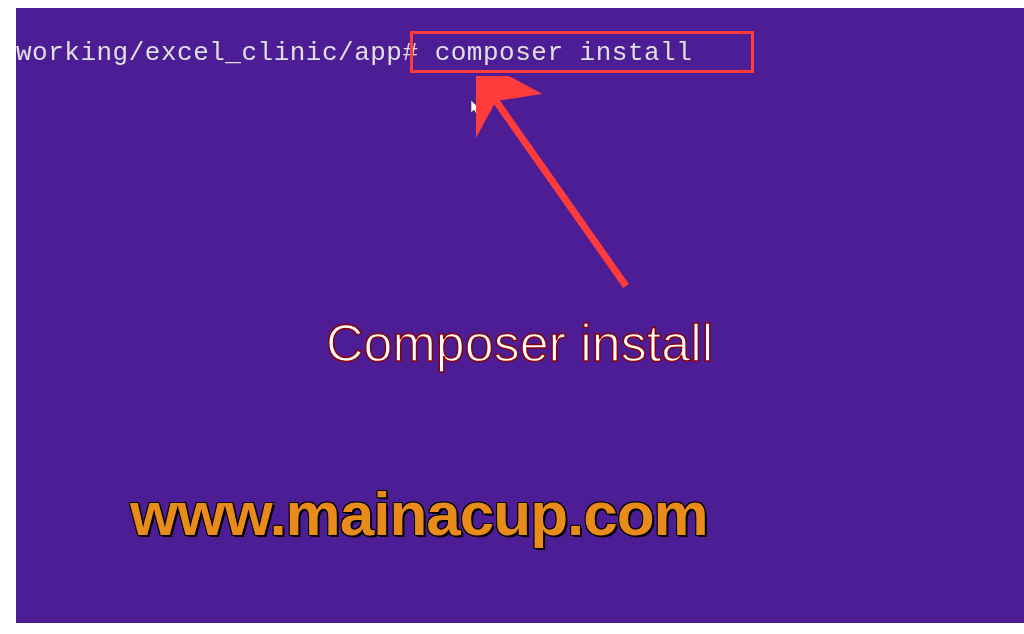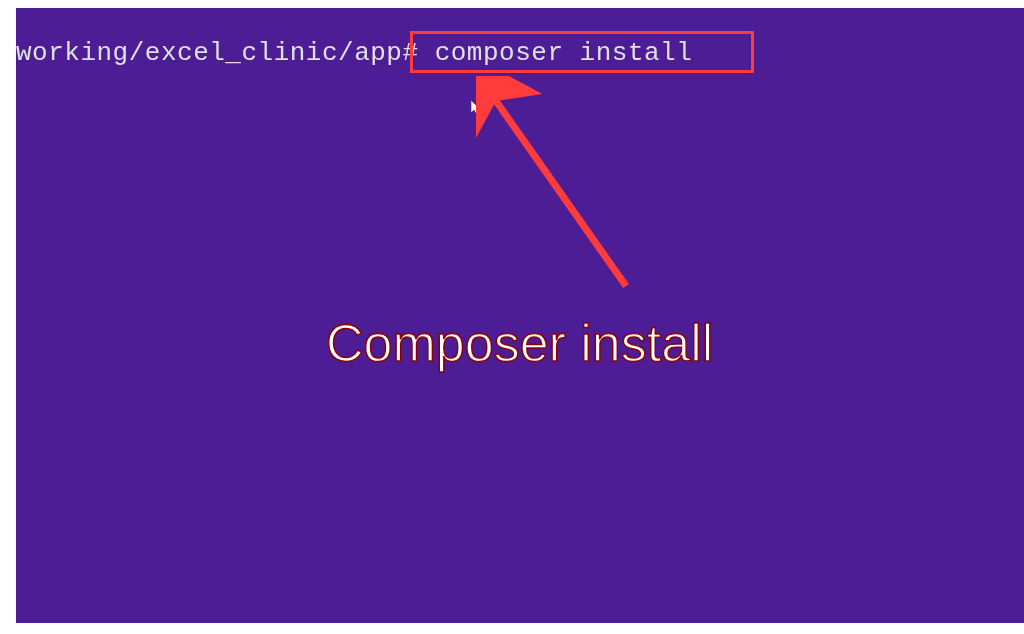--- a/index.html
+++ b/index.html
@@ -97,14 +97,15 @@
     <defs>
       <marker id="arrowhead" markerWidth="12" markerHeight="12" refX="3" refY="6" orient="auto">
         <path d="M0,0 L12,6 L0,12 L3,6 Z" fill="#ff3b3b"></path>
       </marker>
     </defs>
     <line x1="150" y1="210" x2="20" y2="25" stroke="#ff3b3b" stroke-width="7" marker-end="url(#arrowhead)"></line>
   </svg>
 
   <div class="caption-text">Composer install</div>
 
+  <div class="watermark">www.mainacup.com</div>
 
 </div>
 
 </body></html>

